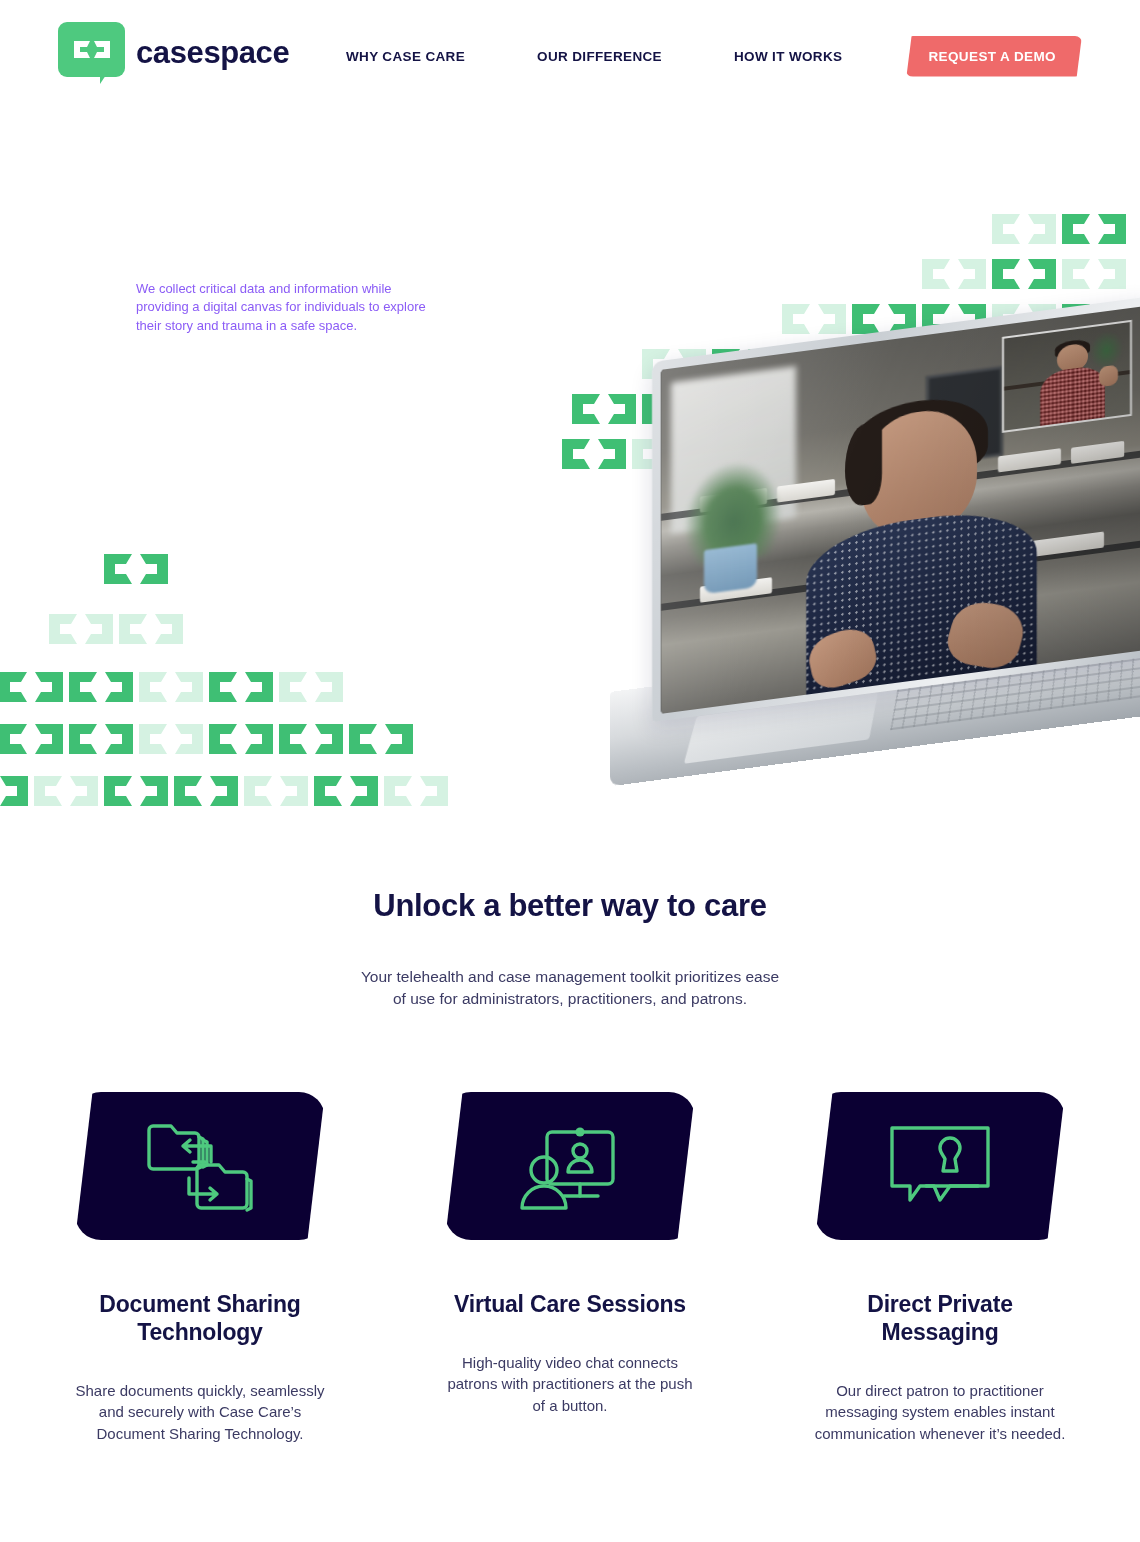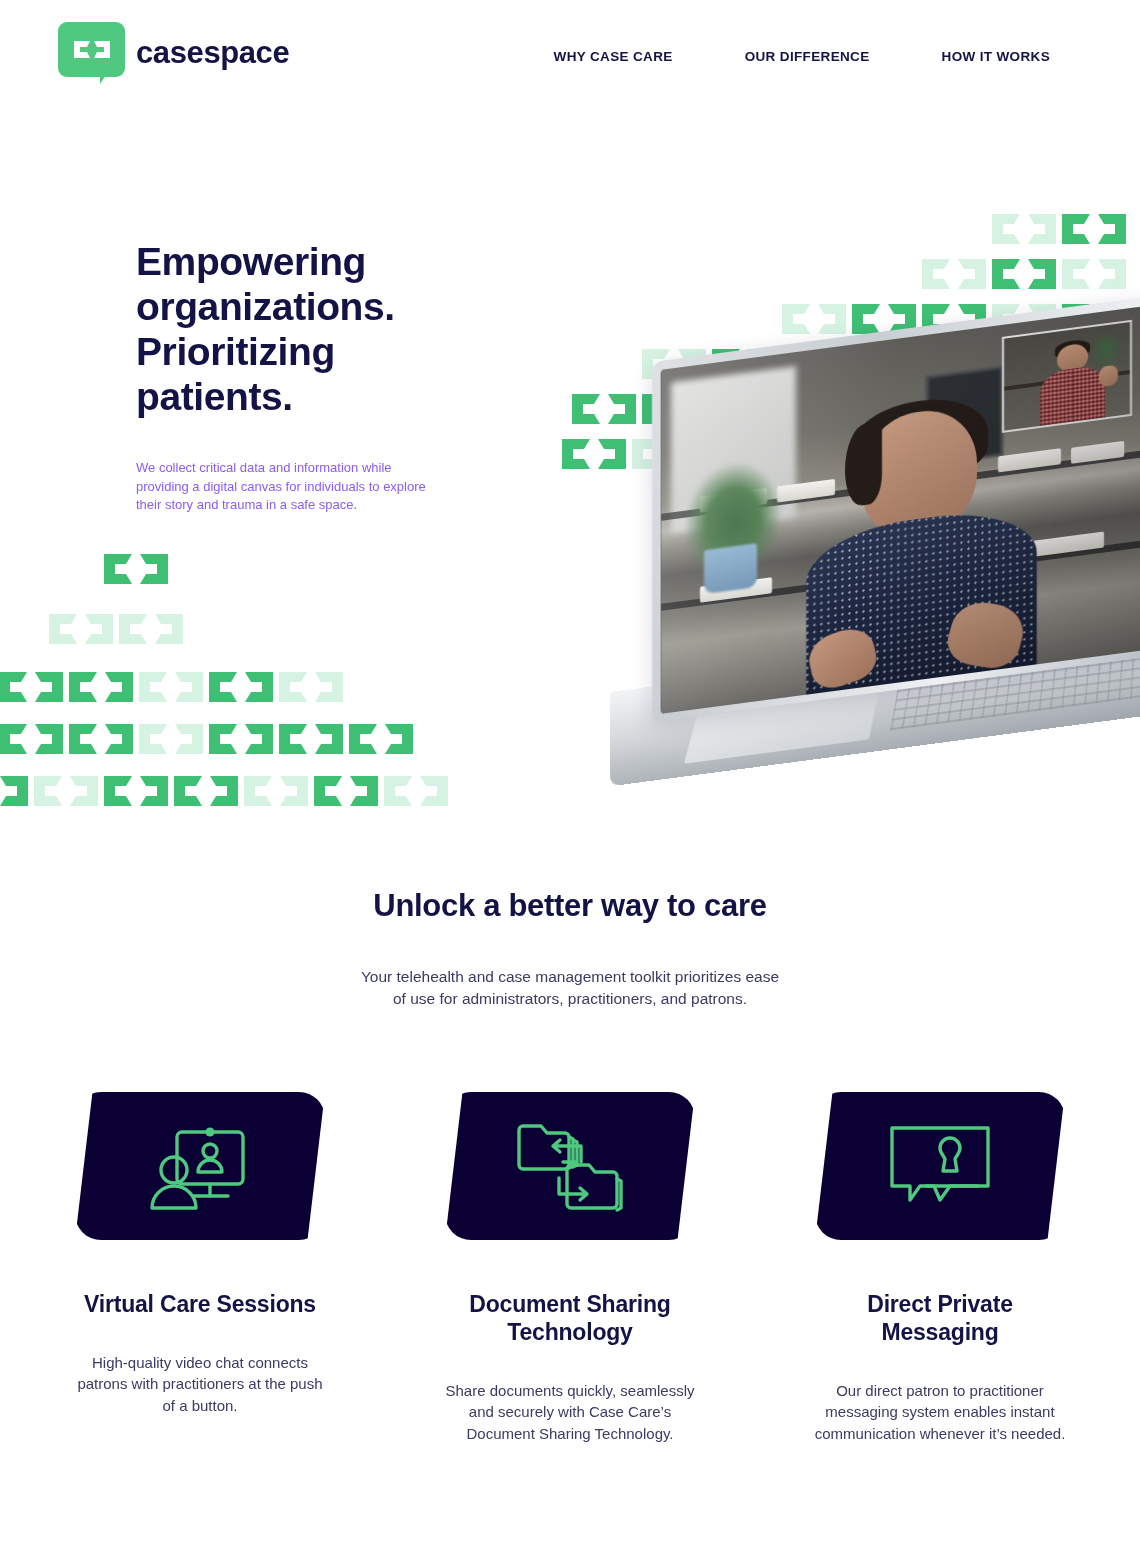--- a/index.html
+++ b/index.html
@@ -270,20 +270,21 @@
     <span class="brand-words">
       <span>case</span>
       <span>space</span>
     </span>
   </a>
 
   <nav class="main-nav">
     <a class="nav-link" href="#">WHY CASE CARE</a>
     <a class="nav-link" href="#">OUR DIFFERENCE</a>
     <a class="nav-link" href="#">HOW IT WORKS</a>
+    <button class="demo-btn">REQUEST A DEMO</button>
   </nav>
 </header>
 
 <section class="hero">
 
   <div class="brackets-field" id="brackets-right">
     <svg width="580" height="300" viewBox="0 0 580 300">
       <defs>
         <g id="bp">
           <path d="M2 2 H30 L24 12 H13 V22 H24 L30 32 H2 Z"></path>
@@ -313,21 +314,20 @@
         <use href="#bp" x="430" y="90"></use>
         <use href="#bp" x="80" y="135"></use>
         <use href="#bp" x="360" y="135"></use>
         <use href="#bp" x="220" y="180"></use>
         <use href="#bp" x="70" y="225"></use>
       </g>
     </svg>
   </div>
 
   <div class="hero-copy">
-    <h1 class="hero-title">Empowering organizations. Prioritizing patients.</h1>
     <p class="hero-sub">We collect critical data and information while providing a digital canvas for individuals to explore their story and trauma in a safe space.</p>
   </div>
 
   <div class="brackets-field" id="brackets-left">
     <svg width="540" height="280" viewBox="0 0 540 280">
       <defs>
         <g id="bp2">
           <path d="M2 2 H30 L24 12 H13 V22 H24 L30 32 H2 Z"></path>
           <path d="M66 2 H38 L44 12 H55 V22 H44 L38 32 H66 Z"></path>
         </g>
@@ -410,58 +410,58 @@
 <section class="features">
 
   <h2 class="section-title">Unlock a better way to care</h2>
   <p class="section-sub">Your telehealth and case management toolkit prioritizes ease of use for administrators, practitioners, and patrons.</p>
 
   <div class="cards">
 
     <div class="card">
       <div class="card-badge">
         <span>
+          <svg width="110" height="96" viewBox="0 0 110 96" fill="none" stroke="#4ec97f" stroke-width="3.4" stroke-linecap="round" stroke-linejoin="round">
+            <path d="M8 8 h18 l6 7 h18 a4 4 0 0 1 4 4 v28 a4 4 0 0 1 -4 4 h-42 a4 4 0 0 1 -4 -4 v-35 a4 4 0 0 1 4 -4 z"></path>
+            <path d="M54 19 l4 2 v27 l-4 2"></path>
+            <path d="M58 22 l4 2 v23 l-4 2"></path>
+            <path d="M60 44 h-12"></path>
+            <path d="M66 44 v-16 h-28 m0 0 l7 -6 m-7 6 l7 6" transform="translate(0,0)"></path>
+            <path d="M56 50 h18 a4 4 0 0 1 4 4 v28 a4 4 0 0 1 -4 4 h-42 a4 4 0 0 1 -4 -4 v-35 a4 4 0 0 1 4 -4 h18 z" transform="translate(24,4)"></path>
+            <path d="M102 65 l4 2 v27 l-4 2" transform="translate(0,-4)"></path>
+            <path d="M44 60 v16 h28 m0 0 l-7 -6 m7 6 l-7 6"></path>
+          </svg>
+        </span>
+      </div>
+      <h3 class="card-title">Document Sharing Technology</h3>
+      <p class="card-text">Share documents quickly, seamlessly and securely with Case Care’s Document Sharing Technology.</p>
+    </div>
+
+    <div class="card">
+      <div class="card-badge">
+        <span>
           <svg width="112" height="92" viewBox="0 0 112 92" fill="none" stroke="#4ec97f" stroke-width="3.4" stroke-linecap="round" stroke-linejoin="round">
             <rect x="33" y="12" width="66" height="52" rx="5"></rect>
             <circle cx="66" cy="12" r="4.6" fill="#4ec97f" stroke="none"></circle>
             <line x1="66" y1="64" x2="66" y2="76"></line>
             <line x1="50" y1="76" x2="84" y2="76"></line>
             <circle cx="66" cy="31" r="7"></circle>
             <path d="M54 52 a12 12 0 0 1 24 0 Z"></path>
             <circle cx="30" cy="50" r="13"></circle>
             <path d="M8 88 a22 22 0 0 1 44 0 Z"></path>
           </svg>
         </span>
       </div>
       <h3 class="card-title">Virtual Care Sessions</h3>
       <p class="card-text">High-quality video chat connects patrons with practitioners at the push of a button.</p>
     </div>
 
     <div class="card">
       <div class="card-badge">
         <span>
-          <svg width="110" height="96" viewBox="0 0 110 96" fill="none" stroke="#4ec97f" stroke-width="3.4" stroke-linecap="round" stroke-linejoin="round">
-            <path d="M8 8 h18 l6 7 h18 a4 4 0 0 1 4 4 v28 a4 4 0 0 1 -4 4 h-42 a4 4 0 0 1 -4 -4 v-35 a4 4 0 0 1 4 -4 z"></path>
-            <path d="M54 19 l4 2 v27 l-4 2"></path>
-            <path d="M58 22 l4 2 v23 l-4 2"></path>
-            <path d="M60 44 h-12"></path>
-            <path d="M66 44 v-16 h-28 m0 0 l7 -6 m-7 6 l7 6" transform="translate(0,0)"></path>
-            <path d="M56 50 h18 a4 4 0 0 1 4 4 v28 a4 4 0 0 1 -4 4 h-42 a4 4 0 0 1 -4 -4 v-35 a4 4 0 0 1 4 -4 h18 z" transform="translate(24,4)"></path>
-            <path d="M102 65 l4 2 v27 l-4 2" transform="translate(0,-4)"></path>
-            <path d="M44 60 v16 h28 m0 0 l-7 -6 m7 6 l-7 6"></path>
-          </svg>
-        </span>
-      </div>
-      <h3 class="card-title">Document Sharing Technology</h3>
-      <p class="card-text">Share documents quickly, seamlessly and securely with Case Care’s Document Sharing Technology.</p>
-    </div>
-
-    <div class="card">
-      <div class="card-badge">
-        <span>
           <svg width="108" height="88" viewBox="0 0 108 88" fill="none" stroke="#4ec97f" stroke-width="3.4" stroke-linecap="round" stroke-linejoin="round">
             <path d="M6 6 h96 v58 h-38 l-10 14 -6 -14 h-14 l-10 14 v-14 h-18 z"></path>
             <path d="M40 64 h52"></path>
             <path d="M54 26 a10 10 0 0 1 20 0 c0 5 -4 8 -5 11 l2 12 h-14 l2 -12 c-1 -3 -5 -6 -5 -11 z"></path>
           </svg>
         </span>
       </div>
       <h3 class="card-title">Direct Private Messaging</h3>
       <p class="card-text">Our direct patron to practitioner messaging system enables instant communication whenever it’s needed.</p>
     </div>

